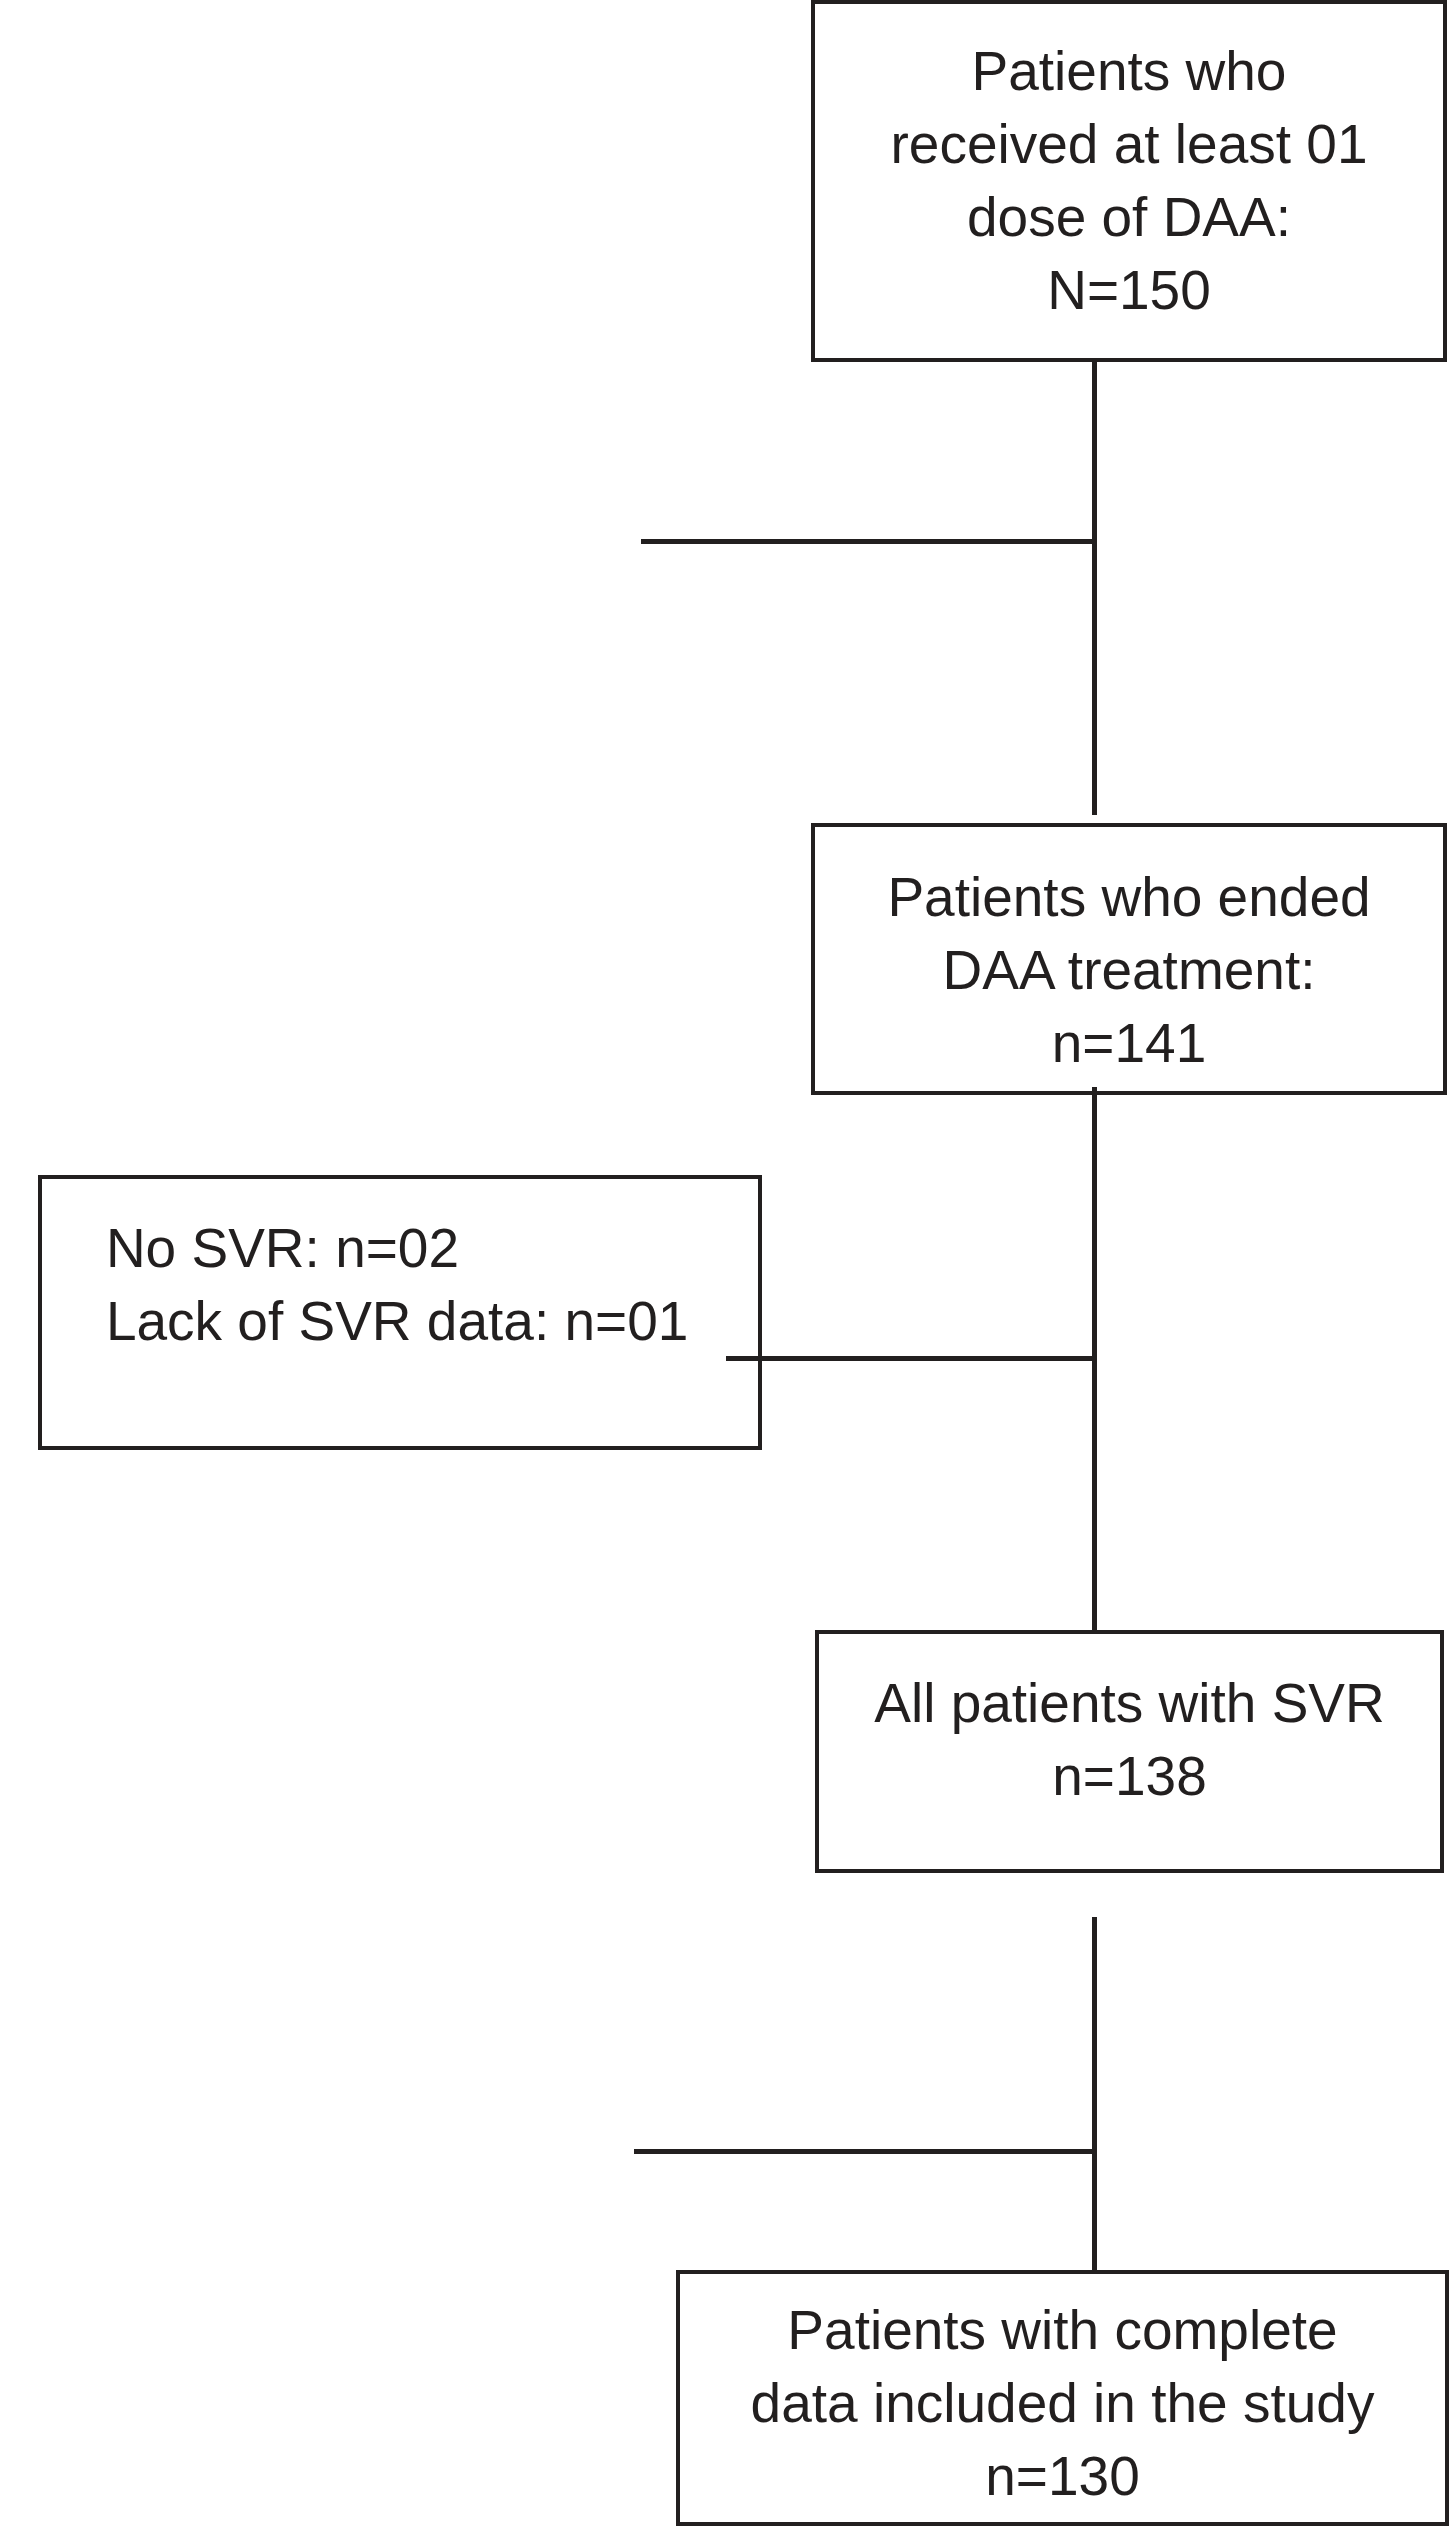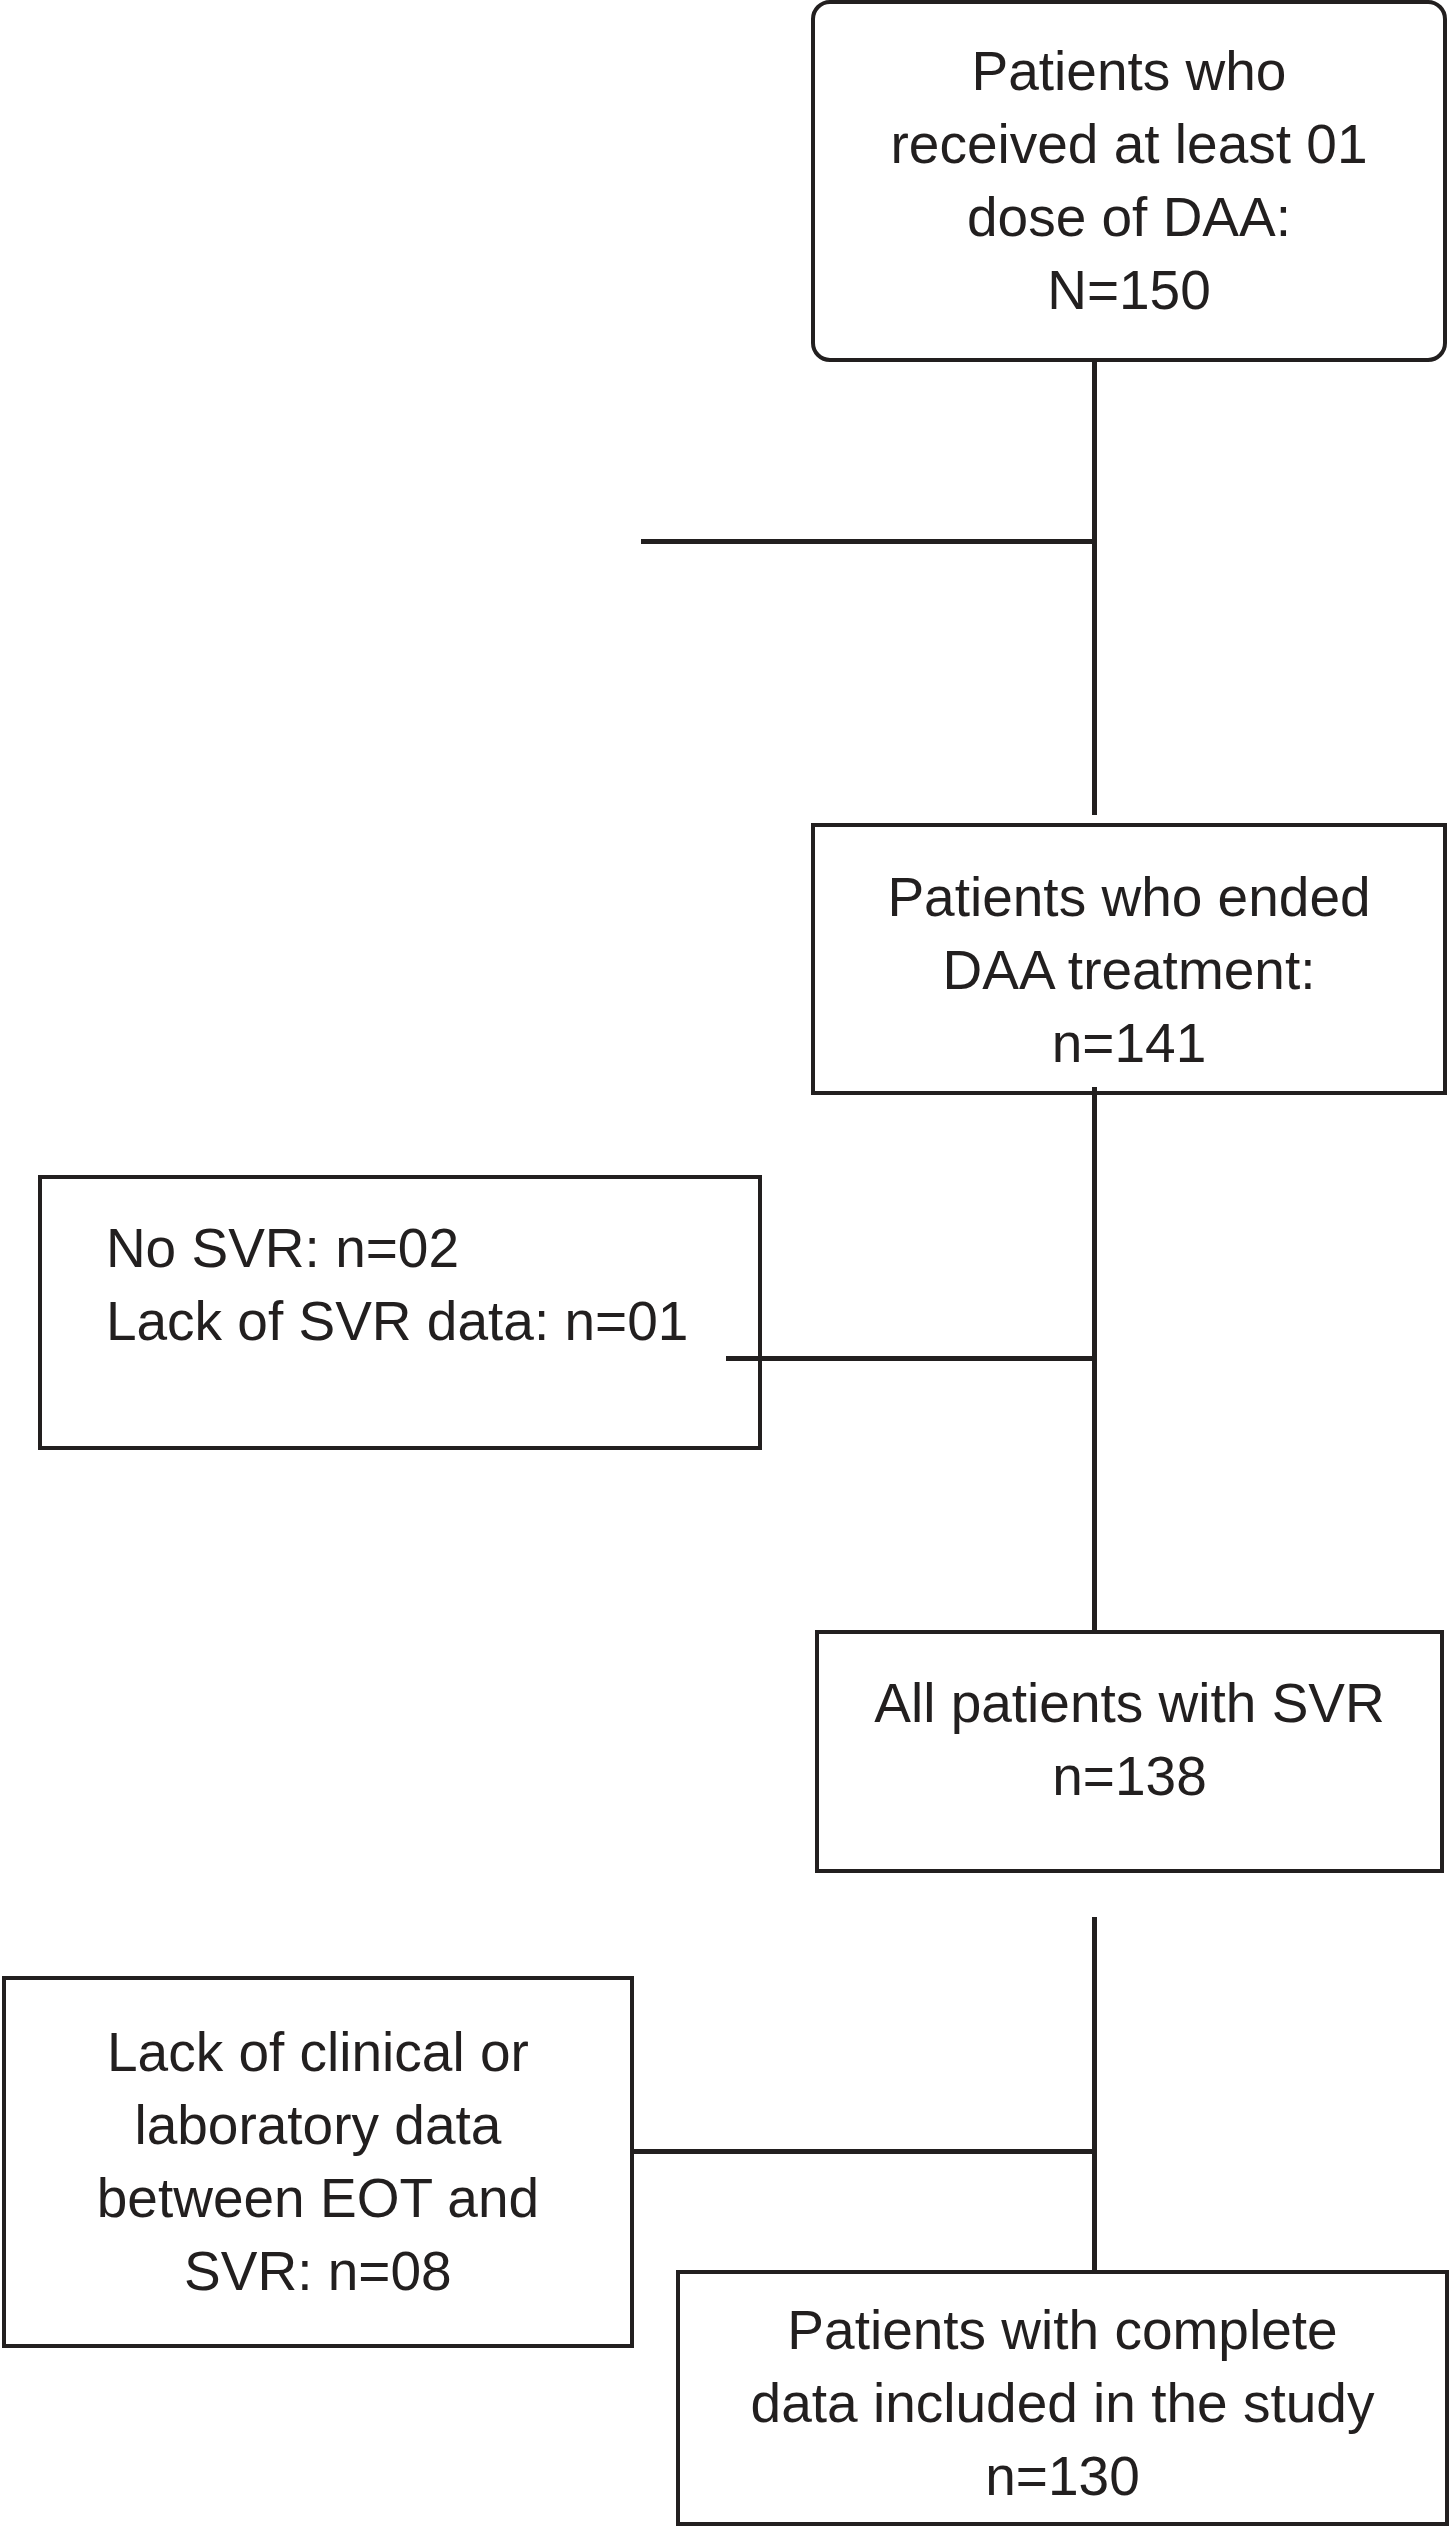--- a/index.html
+++ b/index.html
@@ -29,21 +29,21 @@
   .box-text {
     font-size: 55px;
     line-height: 73px;
     white-space: pre-line;
     color: var(--text);
   }
   .center-text { text-align: center; }
   .left-text   { text-align: left; }
 
   
-  .box-received { left: 811px; top: 0px;    width: 636px; height: 362px; border-radius: 19px; }
+  .box-received { left: 811px; top: 0px;    width: 636px; height: 362px; }
   .box-ended    { left: 811px; top: 815px;  width: 636px; height: 272px; padding-top: 23px; margin-top: 8px; }
   .box-allsvr   { left: 815px; top: 1630px; width: 629px; height: 243px;
                   justify-content: flex-start; padding-top: 33px; }
   .box-final    { left: 676px; top: 2270px; width: 773px; height: 256px; padding-top: 11.6px; }
 
   
   .box-death    { left: 93px;  top: 451px;  width: 548px; height: 271px;
                   justify-content: flex-start; align-items: flex-start;
                   padding: 33px 0 0 39px; }
   .box-nosvr    { left: 1.9px;   top: 1175px; width: 724px; height: 275px;
@@ -88,26 +88,20 @@
 data included in the study
 n=130</div>
   </div>
 
 
   <div class="box box-nosvr">
     <div class="box-text left-text">No SVR: n=02
 Lack of SVR data: n=01</div>
   </div>
 
-  <div class="box box-lack">
-    <div class="box-text center-text">Lack of clinical or
-laboratory data
-between EOT and
-SVR: n=08</div>
-  </div>
 
   <div class="line v1"></div>
   <div class="line v2"></div>
   <div class="line v3"></div>
   <div class="line h1"></div>
   <div class="line h2"></div>
   <div class="line h3"></div>
 
 </div>
 

